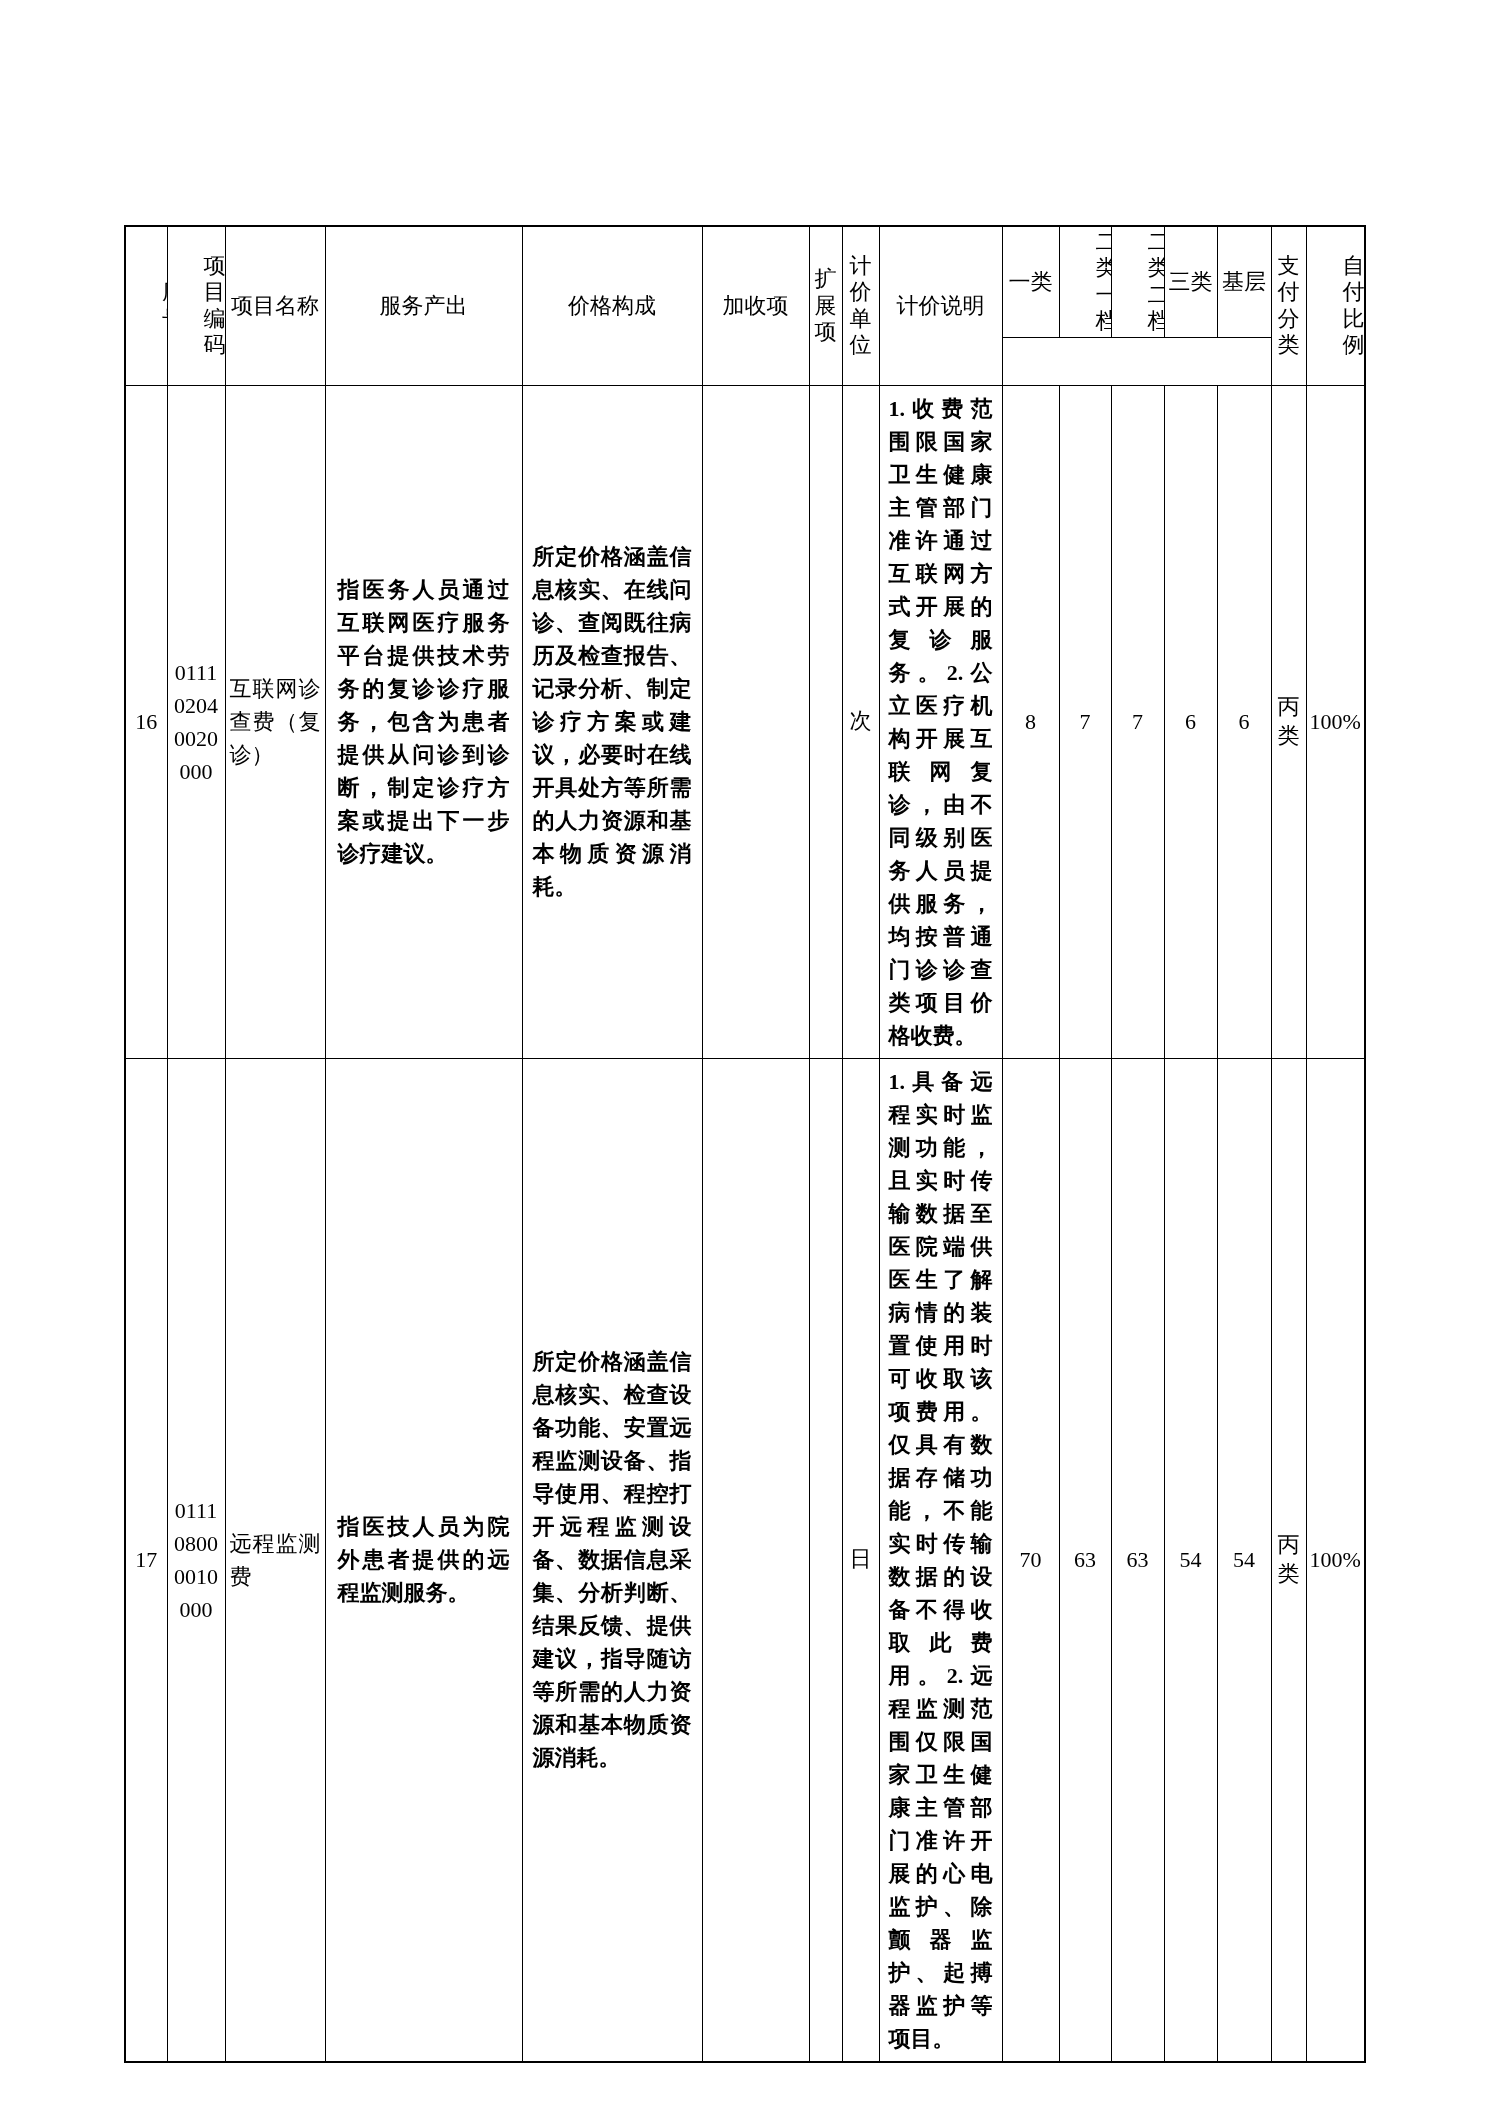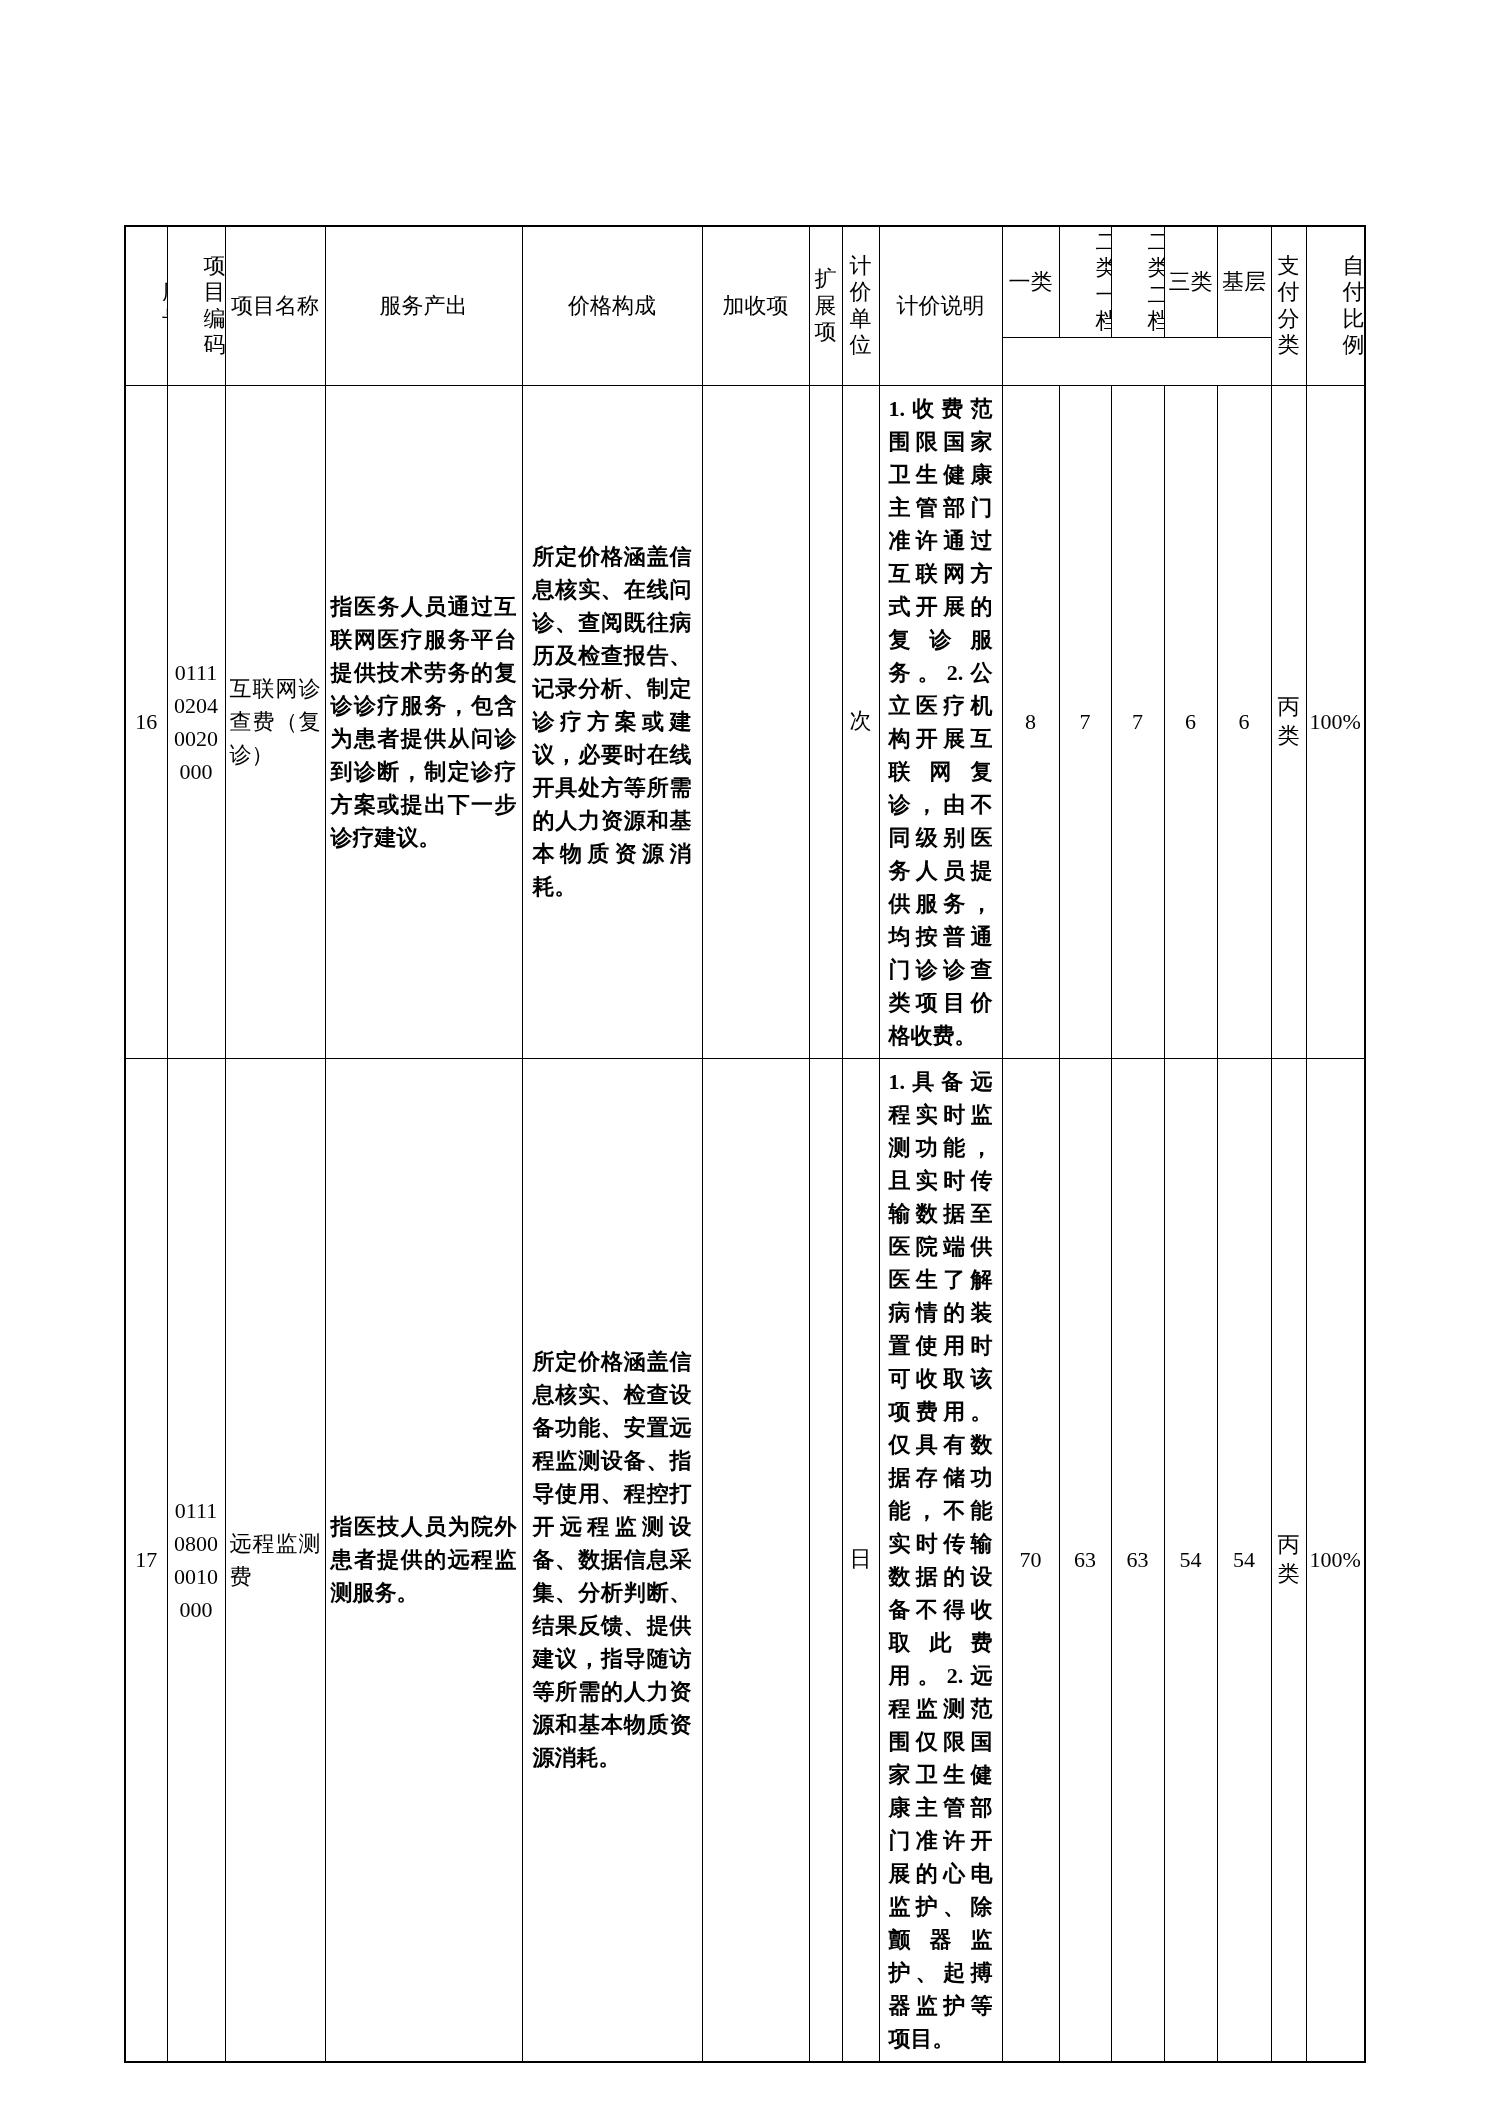--- a/index.html
+++ b/index.html
@@ -44,21 +44,21 @@
   }
   th.two-line { line-height: 1.2; padding-left: 36px; }
   
   tr.row-16 { height: 628px; }
   tr.row-17 { height: 900px; }
   td.just {
     text-align: justify;
     text-justify: inter-character;
     font-weight: bold;
   }
-  td.cell-output  { padding: 6px 5px; }
+  td.cell-output  { padding: 6px 12px; }
   td.cell-pricec  { padding: 0 10px; }
   td.cell-note    { padding: 6px 9px;  }
   td.cell-name    { padding: 18px 4px; text-align: justify; text-justify: inter-character; margin-left: 48px; }
   td.cell-code    { padding: 6px 2px; }
   td.cell-vert    { padding: 0; word-break: break-all; line-height: 1.3; }
   td.cell-num     { padding: 0 2px; }
 </style>
 </head>
 <body>
 

